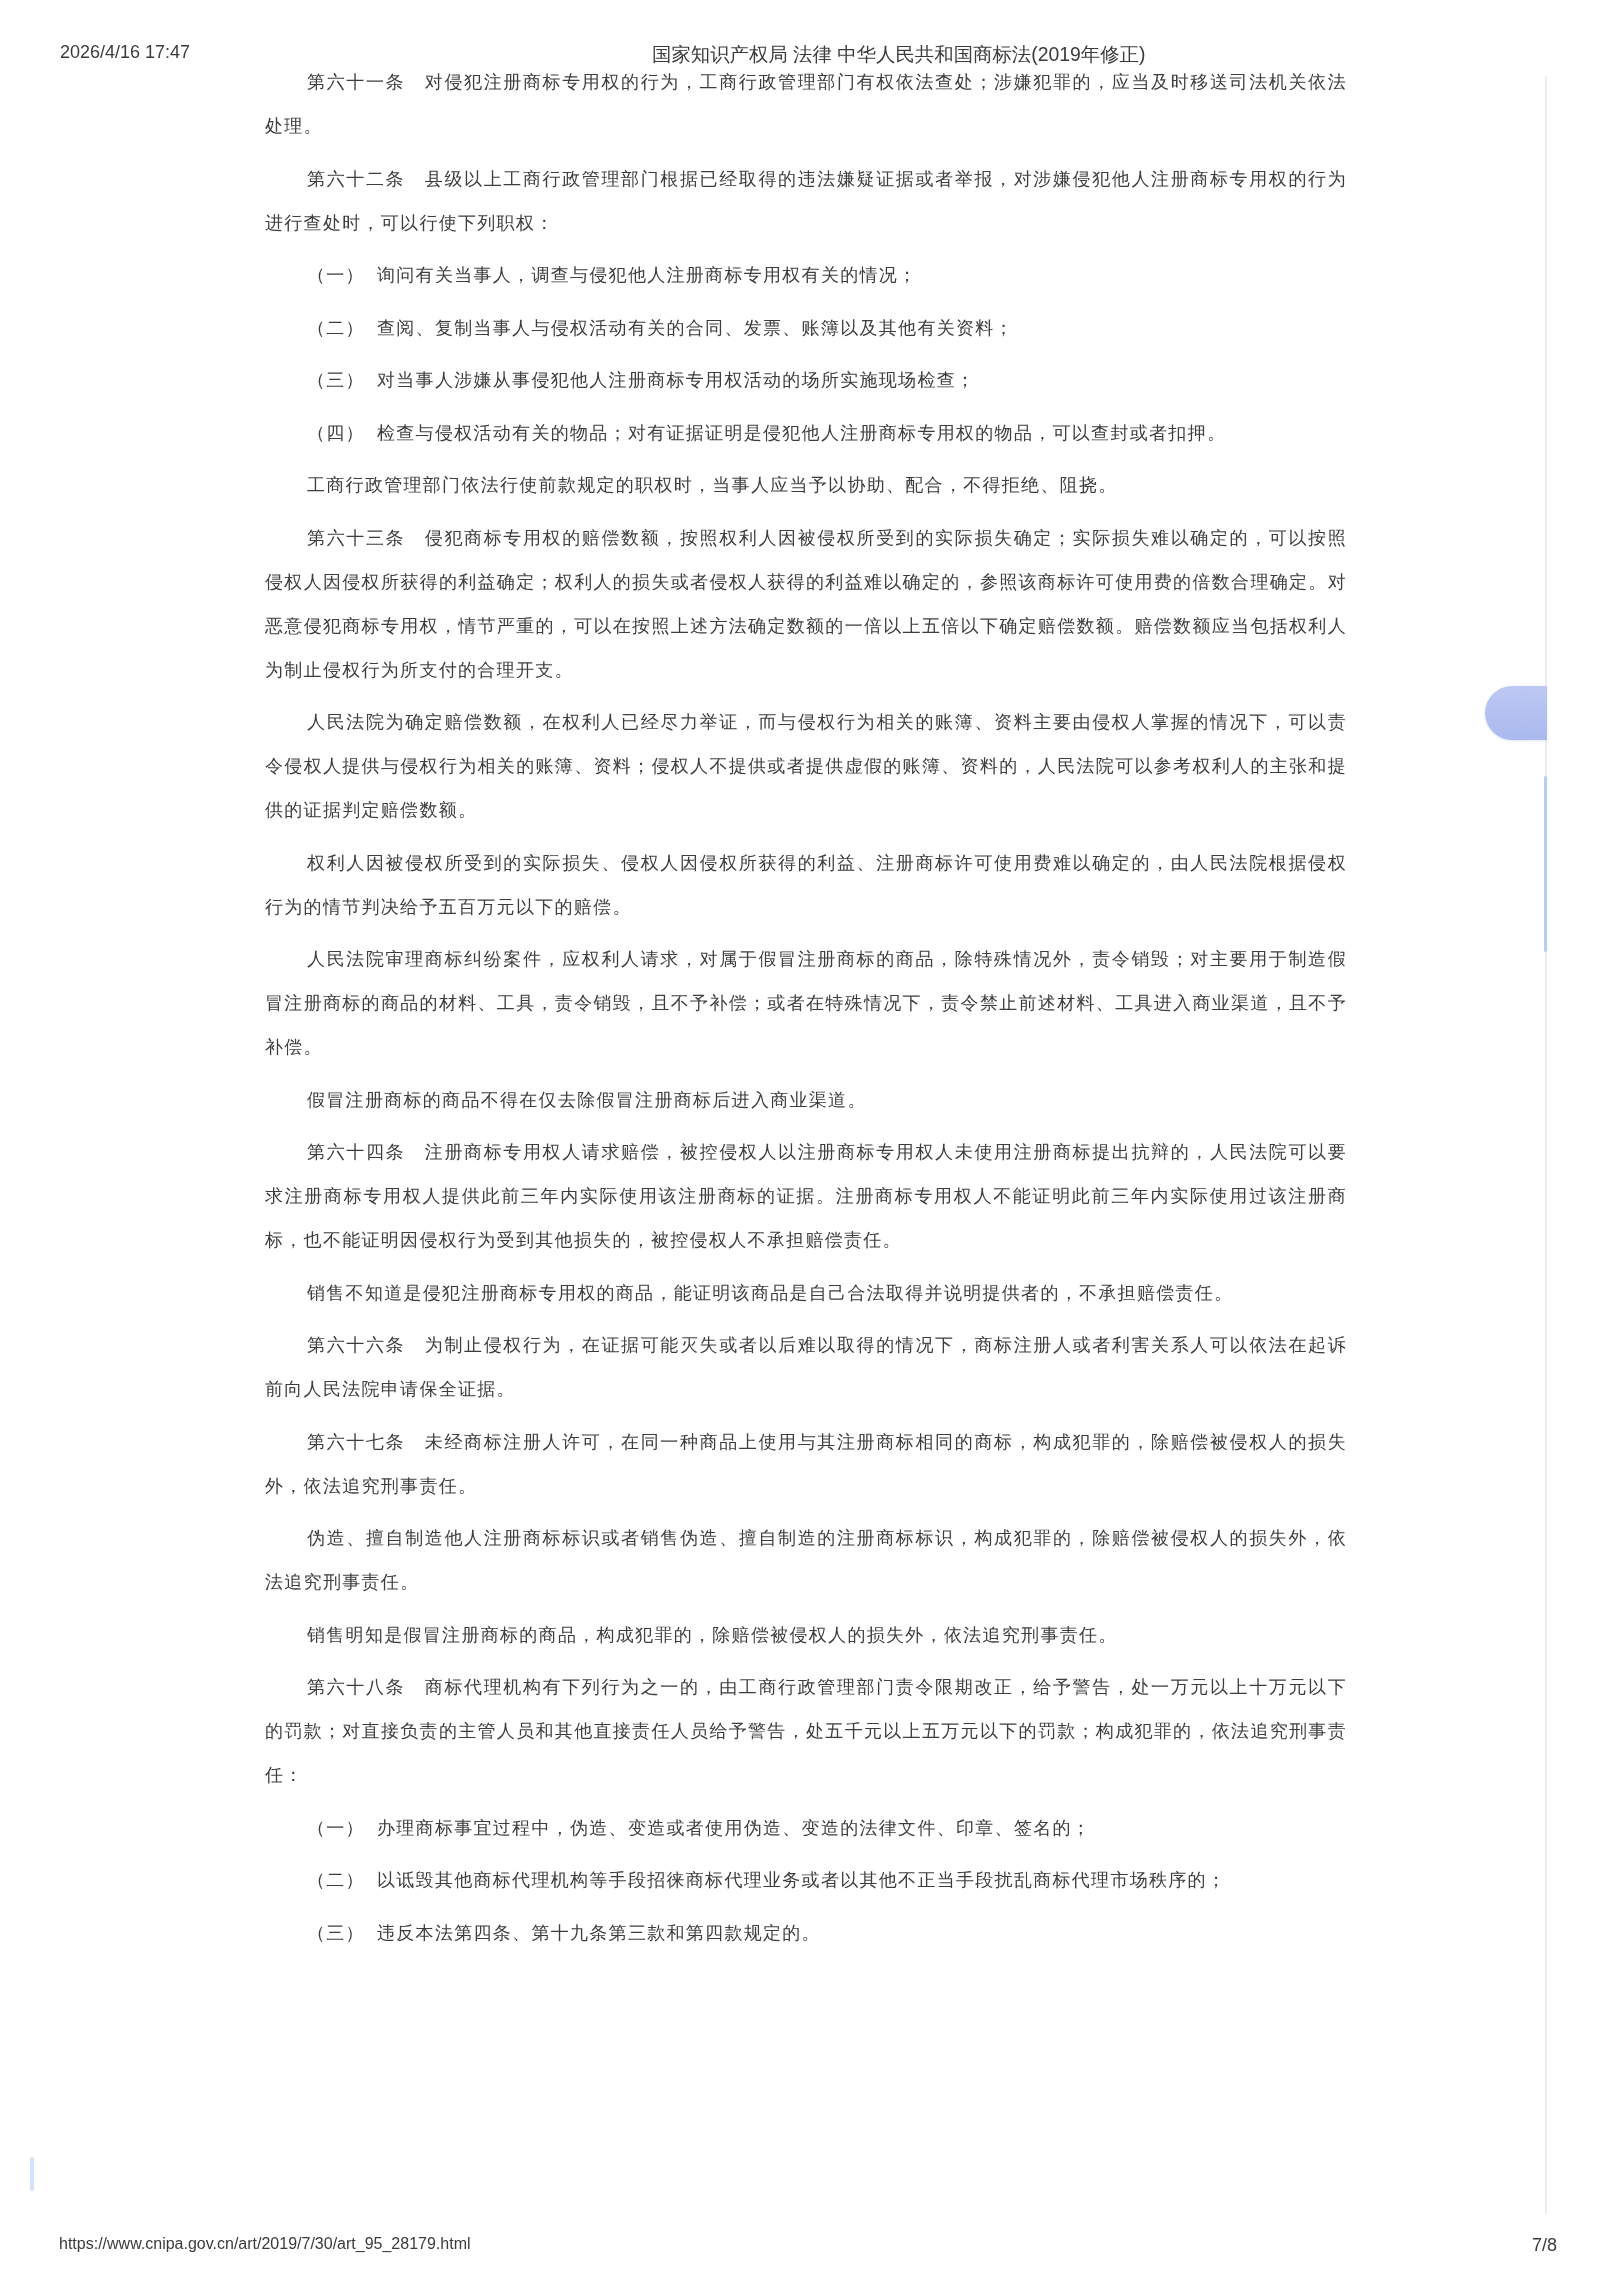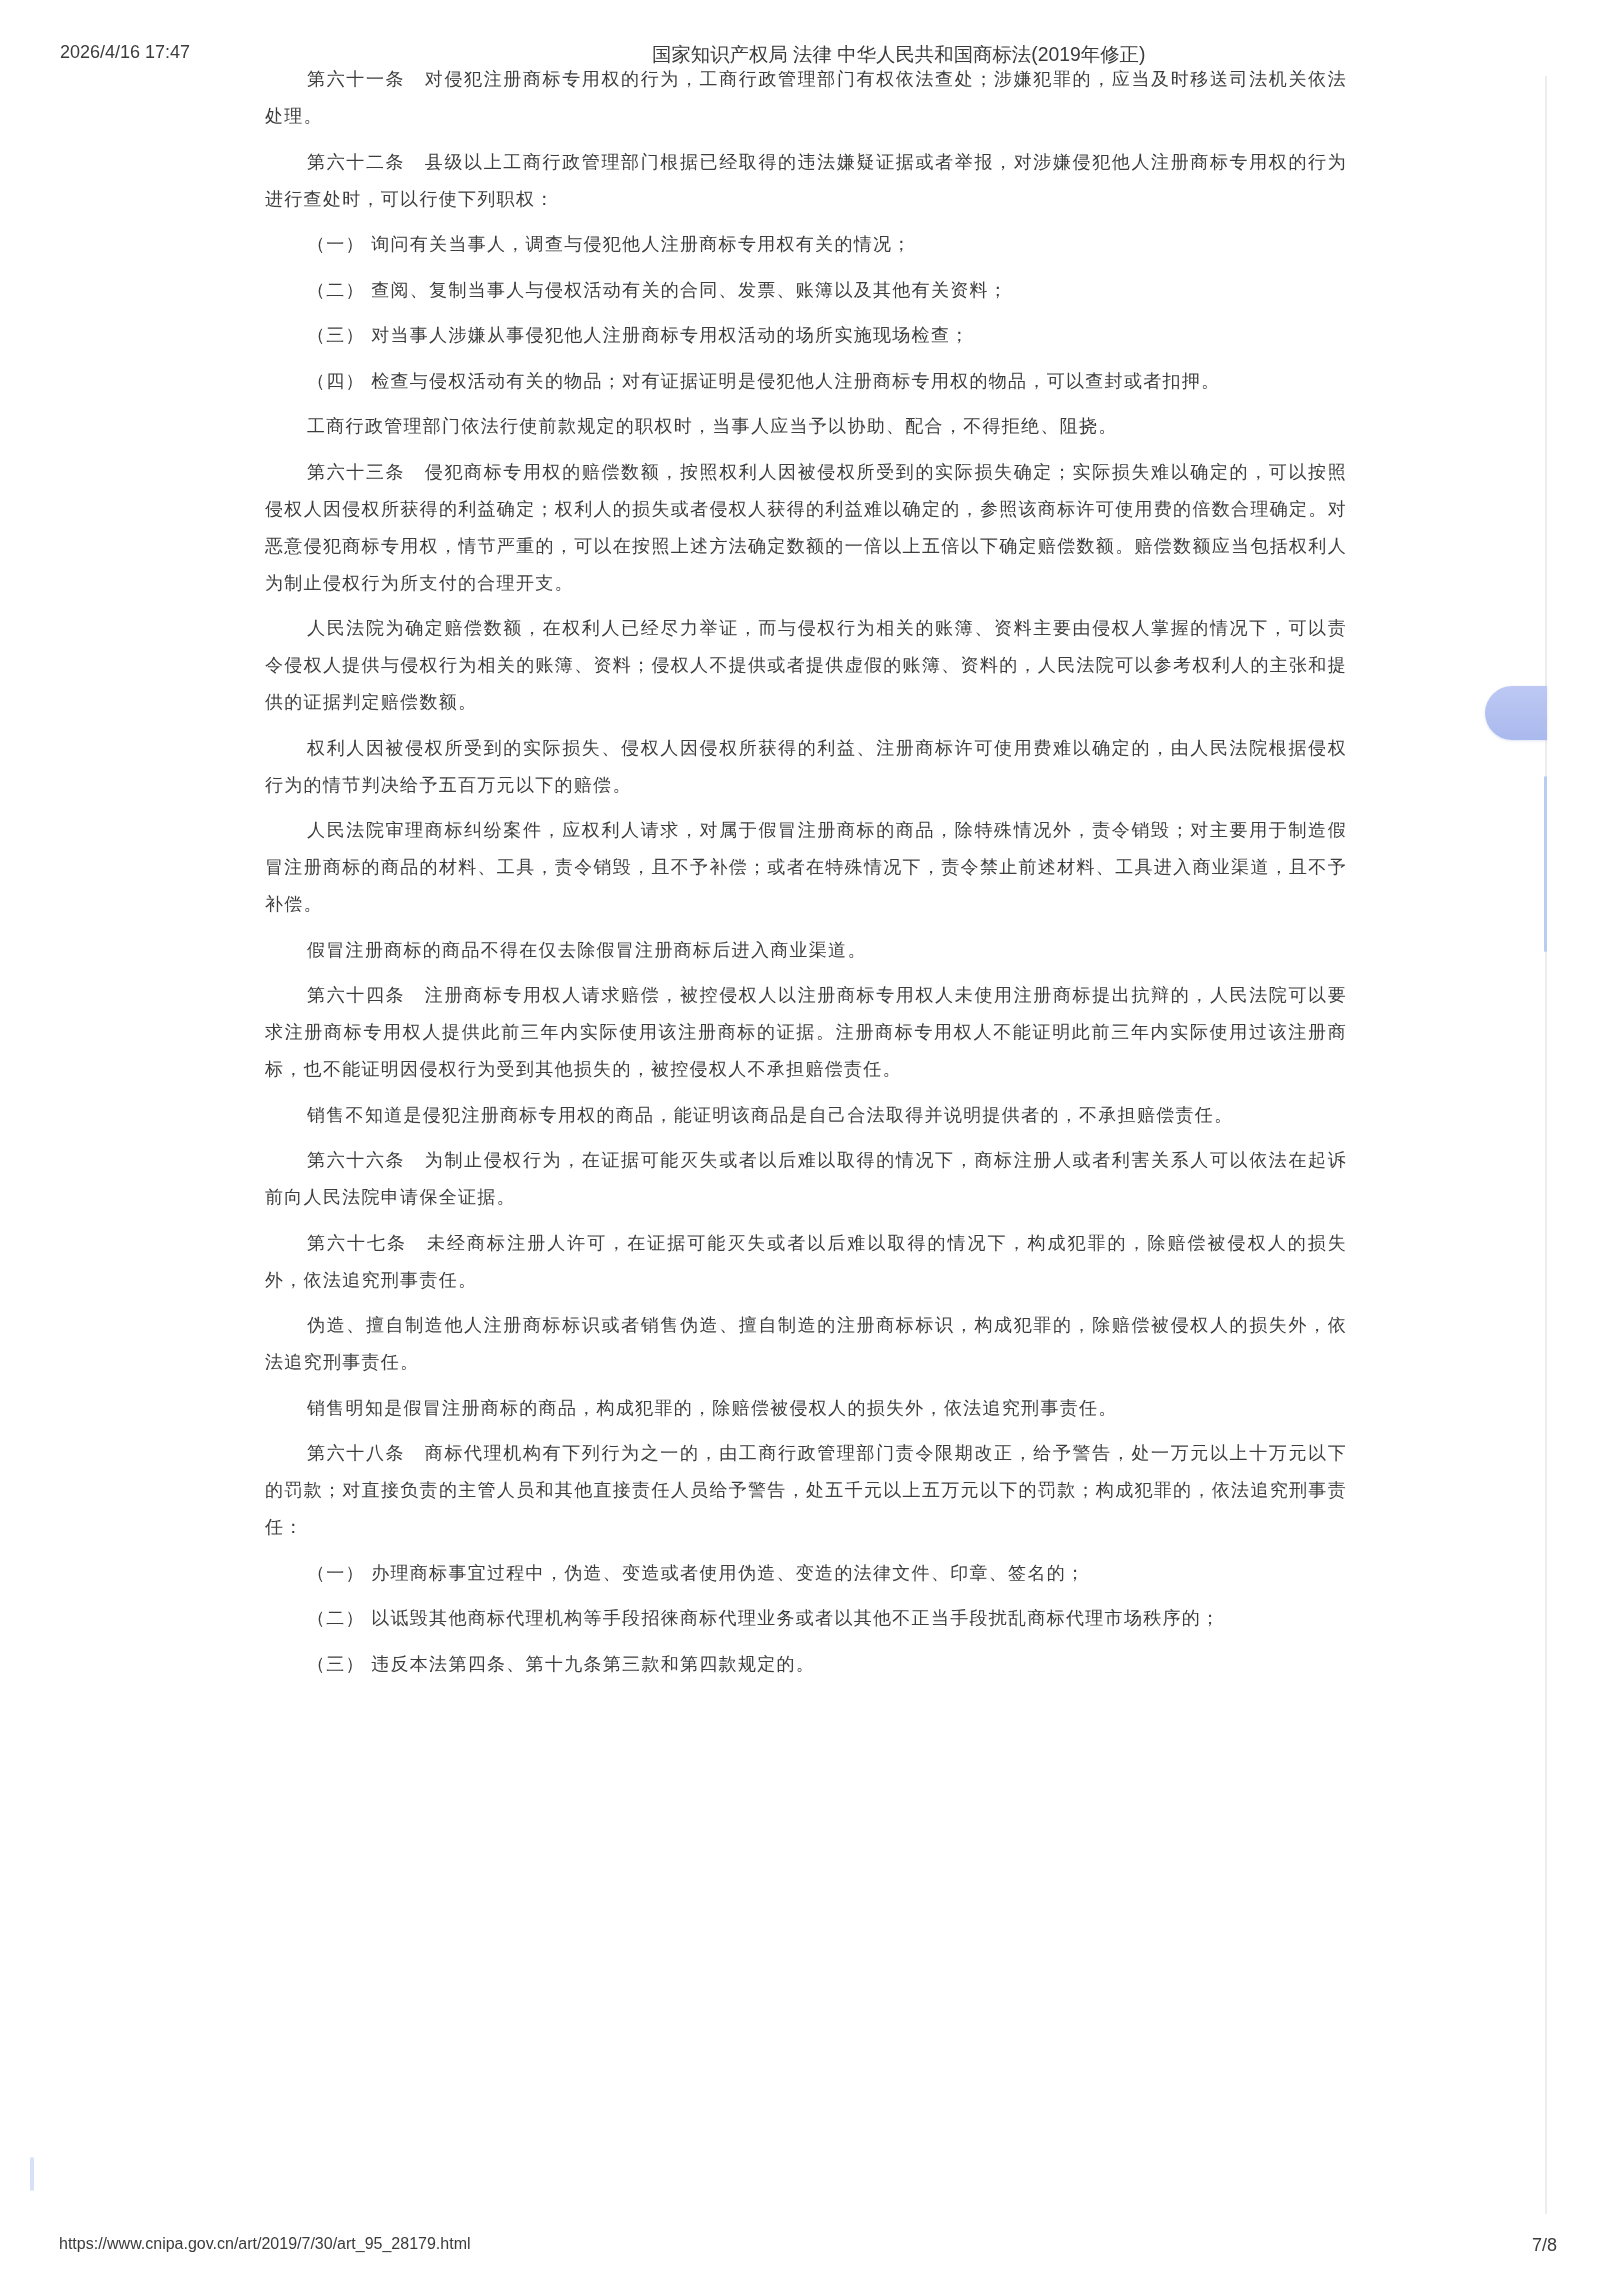--- a/index.html
+++ b/index.html
@@ -30,24 +30,25 @@
     white-space: nowrap;
   }
 
   
   .doc {
     position: absolute;
     left: 265px;
     top: 61px;
     width: 1082px;
     font-size: 18px;
-    line-height: 37px;
+    line-height: 44px;
     letter-spacing: 1.3px;
     color: #3d3d3d;
     text-align: justify;
+    font-family: Liberation Mono, monospace;
   }
   .doc p.para {
     margin: 0 0 8.5px 0;
     text-indent: 42px;
   }
 
   
   .ftr-url {
     position: absolute;
     left: 59px;
@@ -121,21 +122,21 @@
     <p class="para">（四） 检查与侵权活动有关的物品；对有证据证明是侵犯他人注册商标专用权的物品，可以查封或者扣押。</p>
     <p class="para">工商行政管理部门依法行使前款规定的职权时，当事人应当予以协助、配合，不得拒绝、阻挠。</p>
     <p class="para">第六十三条　侵犯商标专用权的赔偿数额，按照权利人因被侵权所受到的实际损失确定；实际损失难以确定的，可以按照侵权人因侵权所获得的利益确定；权利人的损失或者侵权人获得的利益难以确定的，参照该商标许可使用费的倍数合理确定。对恶意侵犯商标专用权，情节严重的，可以在按照上述方法确定数额的一倍以上五倍以下确定赔偿数额。赔偿数额应当包括权利人为制止侵权行为所支付的合理开支。</p>
     <p class="para">人民法院为确定赔偿数额，在权利人已经尽力举证，而与侵权行为相关的账簿、资料主要由侵权人掌握的情况下，可以责令侵权人提供与侵权行为相关的账簿、资料；侵权人不提供或者提供虚假的账簿、资料的，人民法院可以参考权利人的主张和提供的证据判定赔偿数额。</p>
     <p class="para">权利人因被侵权所受到的实际损失、侵权人因侵权所获得的利益、注册商标许可使用费难以确定的，由人民法院根据侵权行为的情节判决给予五百万元以下的赔偿。</p>
     <p class="para">人民法院审理商标纠纷案件，应权利人请求，对属于假冒注册商标的商品，除特殊情况外，责令销毁；对主要用于制造假冒注册商标的商品的材料、工具，责令销毁，且不予补偿；或者在特殊情况下，责令禁止前述材料、工具进入商业渠道，且不予补偿。</p>
     <p class="para">假冒注册商标的商品不得在仅去除假冒注册商标后进入商业渠道。</p>
     <p class="para">第六十四条　注册商标专用权人请求赔偿，被控侵权人以注册商标专用权人未使用注册商标提出抗辩的，人民法院可以要求注册商标专用权人提供此前三年内实际使用该注册商标的证据。注册商标专用权人不能证明此前三年内实际使用过该注册商标，也不能证明因侵权行为受到其他损失的，被控侵权人不承担赔偿责任。</p>
     <p class="para">销售不知道是侵犯注册商标专用权的商品，能证明该商品是自己合法取得并说明提供者的，不承担赔偿责任。</p>
     <p class="para">第六十六条　为制止侵权行为，在证据可能灭失或者以后难以取得的情况下，商标注册人或者利害关系人可以依法在起诉前向人民法院申请保全证据。</p>
-    <p class="para">第六十七条　未经商标注册人许可，在证据可能灭失或者以后难以取得的情况下，构成犯罪的，除赔偿被侵权人的损失外，依法追究刑事责任。</p>
+    <p class="para">第六十七条　未经商标注册人许可，在同一种商品上使用与其注册商标相同的商标，构成犯罪的，除赔偿被侵权人的损失外，依法追究刑事责任。</p>
     <p class="para">伪造、擅自制造他人注册商标标识或者销售伪造、擅自制造的注册商标标识，构成犯罪的，除赔偿被侵权人的损失外，依法追究刑事责任。</p>
     <p class="para">销售明知是假冒注册商标的商品，构成犯罪的，除赔偿被侵权人的损失外，依法追究刑事责任。</p>
     <p class="para">第六十八条　商标代理机构有下列行为之一的，由工商行政管理部门责令限期改正，给予警告，处一万元以上十万元以下的罚款；对直接负责的主管人员和其他直接责任人员给予警告，处五千元以上五万元以下的罚款；构成犯罪的，依法追究刑事责任：</p>
     <p class="para">（一） 办理商标事宜过程中，伪造、变造或者使用伪造、变造的法律文件、印章、签名的；</p>
     <p class="para">（二） 以诋毁其他商标代理机构等手段招徕商标代理业务或者以其他不正当手段扰乱商标代理市场秩序的；</p>
     <p class="para">（三） 违反本法第四条、第十九条第三款和第四款规定的。</p>
   </article>
 
 <div class="ftr-url">https://www.cnipa.gov.cn/art/2019/7/30/art_95_28179.html</div>
 

